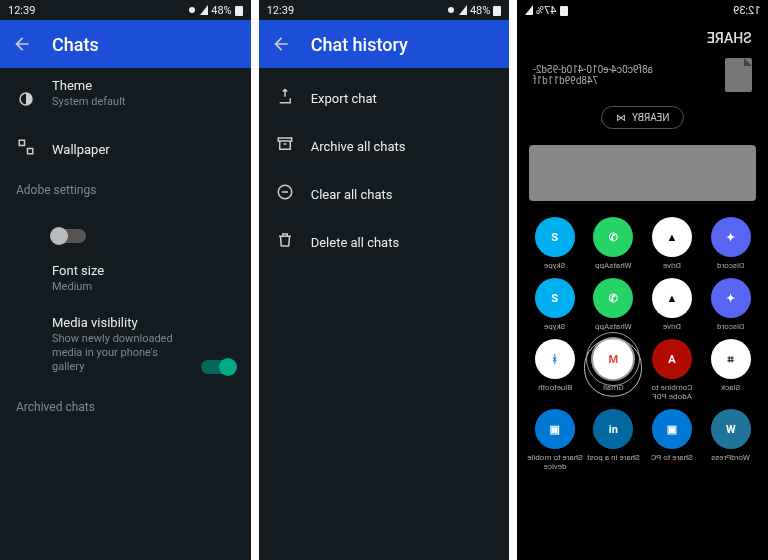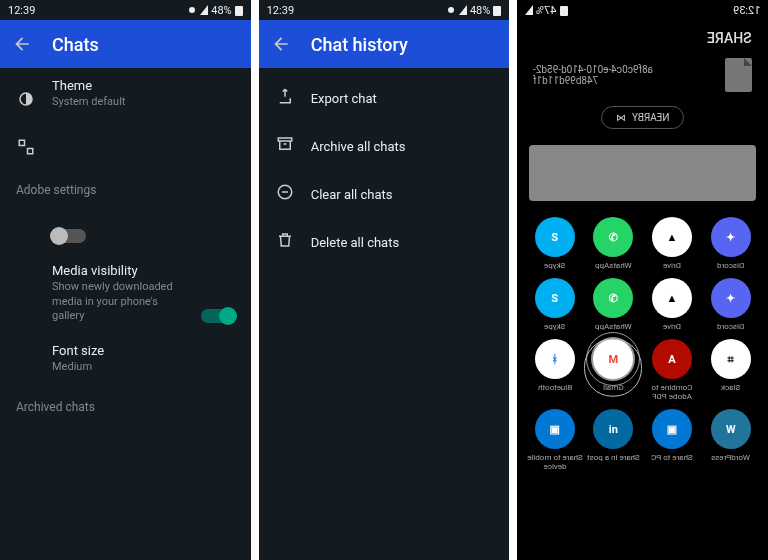--- a/index.html
+++ b/index.html
@@ -84,38 +84,41 @@
           <div class="secondary">System default</div>
         </div>
       </div>
       <div class="row">
         <span class="icon-slot">
             <svg class="glyph" width="18" height="18" viewBox="0 0 24 24">
               <rect x="3" y="3" width="7" height="7" fill="none" stroke="#ccc" stroke-width="2"></rect>
               <rect x="14" y="14" width="7" height="7" fill="none" stroke="#ccc" stroke-width="2"></rect>
             </svg>
           </span>
+        <div class="text-col">
+            <div class="primary">Wallpaper</div>
+          </div>
       </div>
 
       <div class="section-header">Adobe settings</div>
       <div class="row indented">
         <div class="toggle"></div>
       </div>
       <div class="row indented">
         <div class="text-col">
+          <div class="primary">Font size</div>
+          <div class="secondary">Medium</div>
+        </div>
+      </div>
+      <div class="row indented">
+        <div class="text-col">
           <div class="primary">Media visibility</div>
           <div class="secondary">Show newly downloaded media in your phone's gallery</div>
         </div>
         <div class="toggle on"></div>
-      </div>
-      <div class="row indented">
-        <div class="text-col">
-          <div class="primary">Font size</div>
-          <div class="secondary">Medium</div>
-        </div>
       </div>
 
       <div class="section-header">Archived chats</div>
 
     </div>
   </div>
 
   <div class="phone">
     <div class="status-bar">
       <span>12:39</span>

